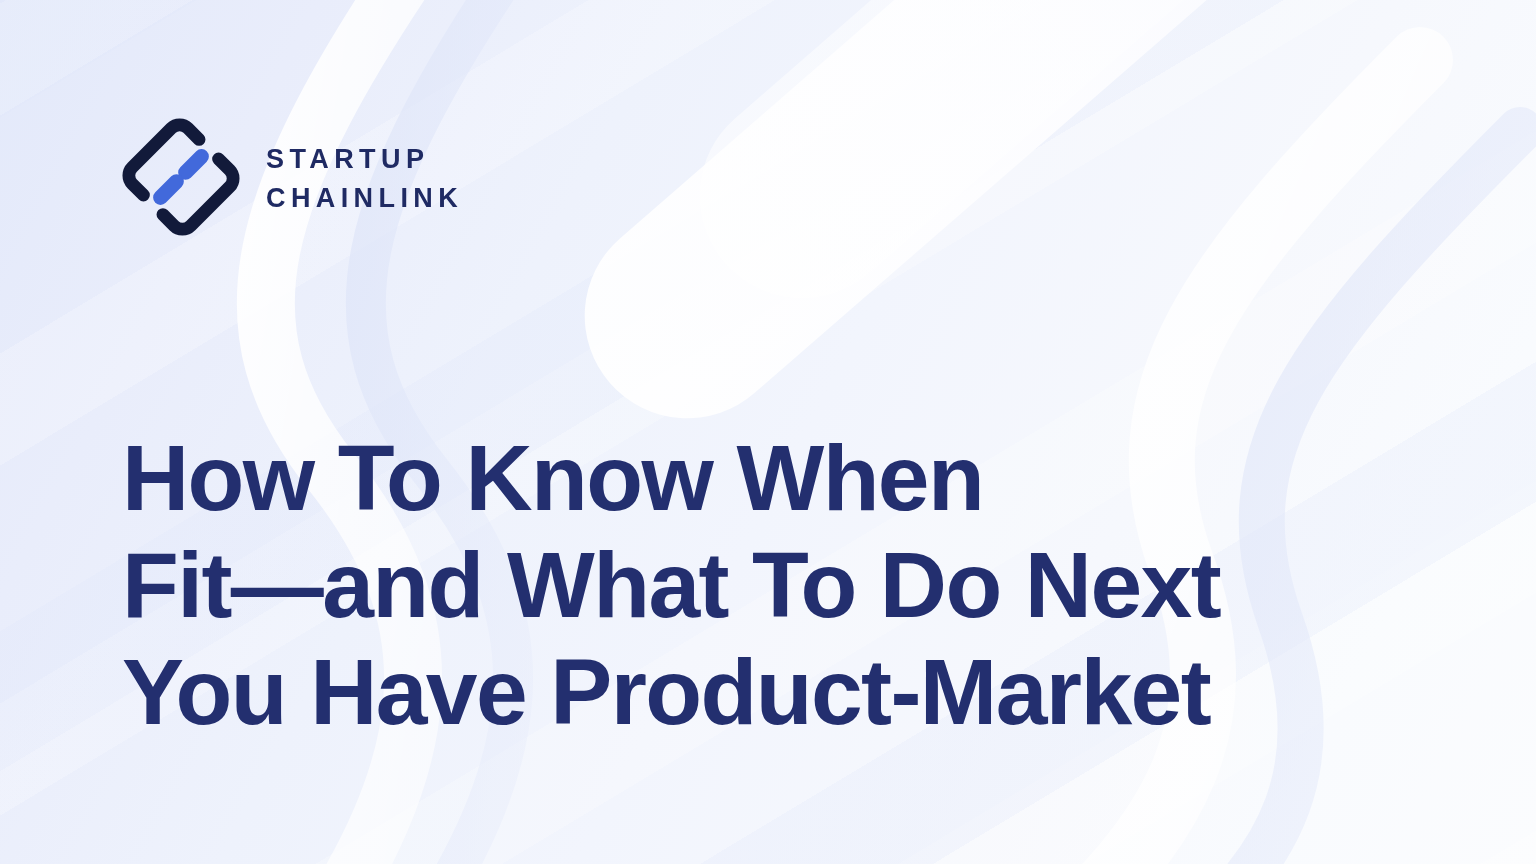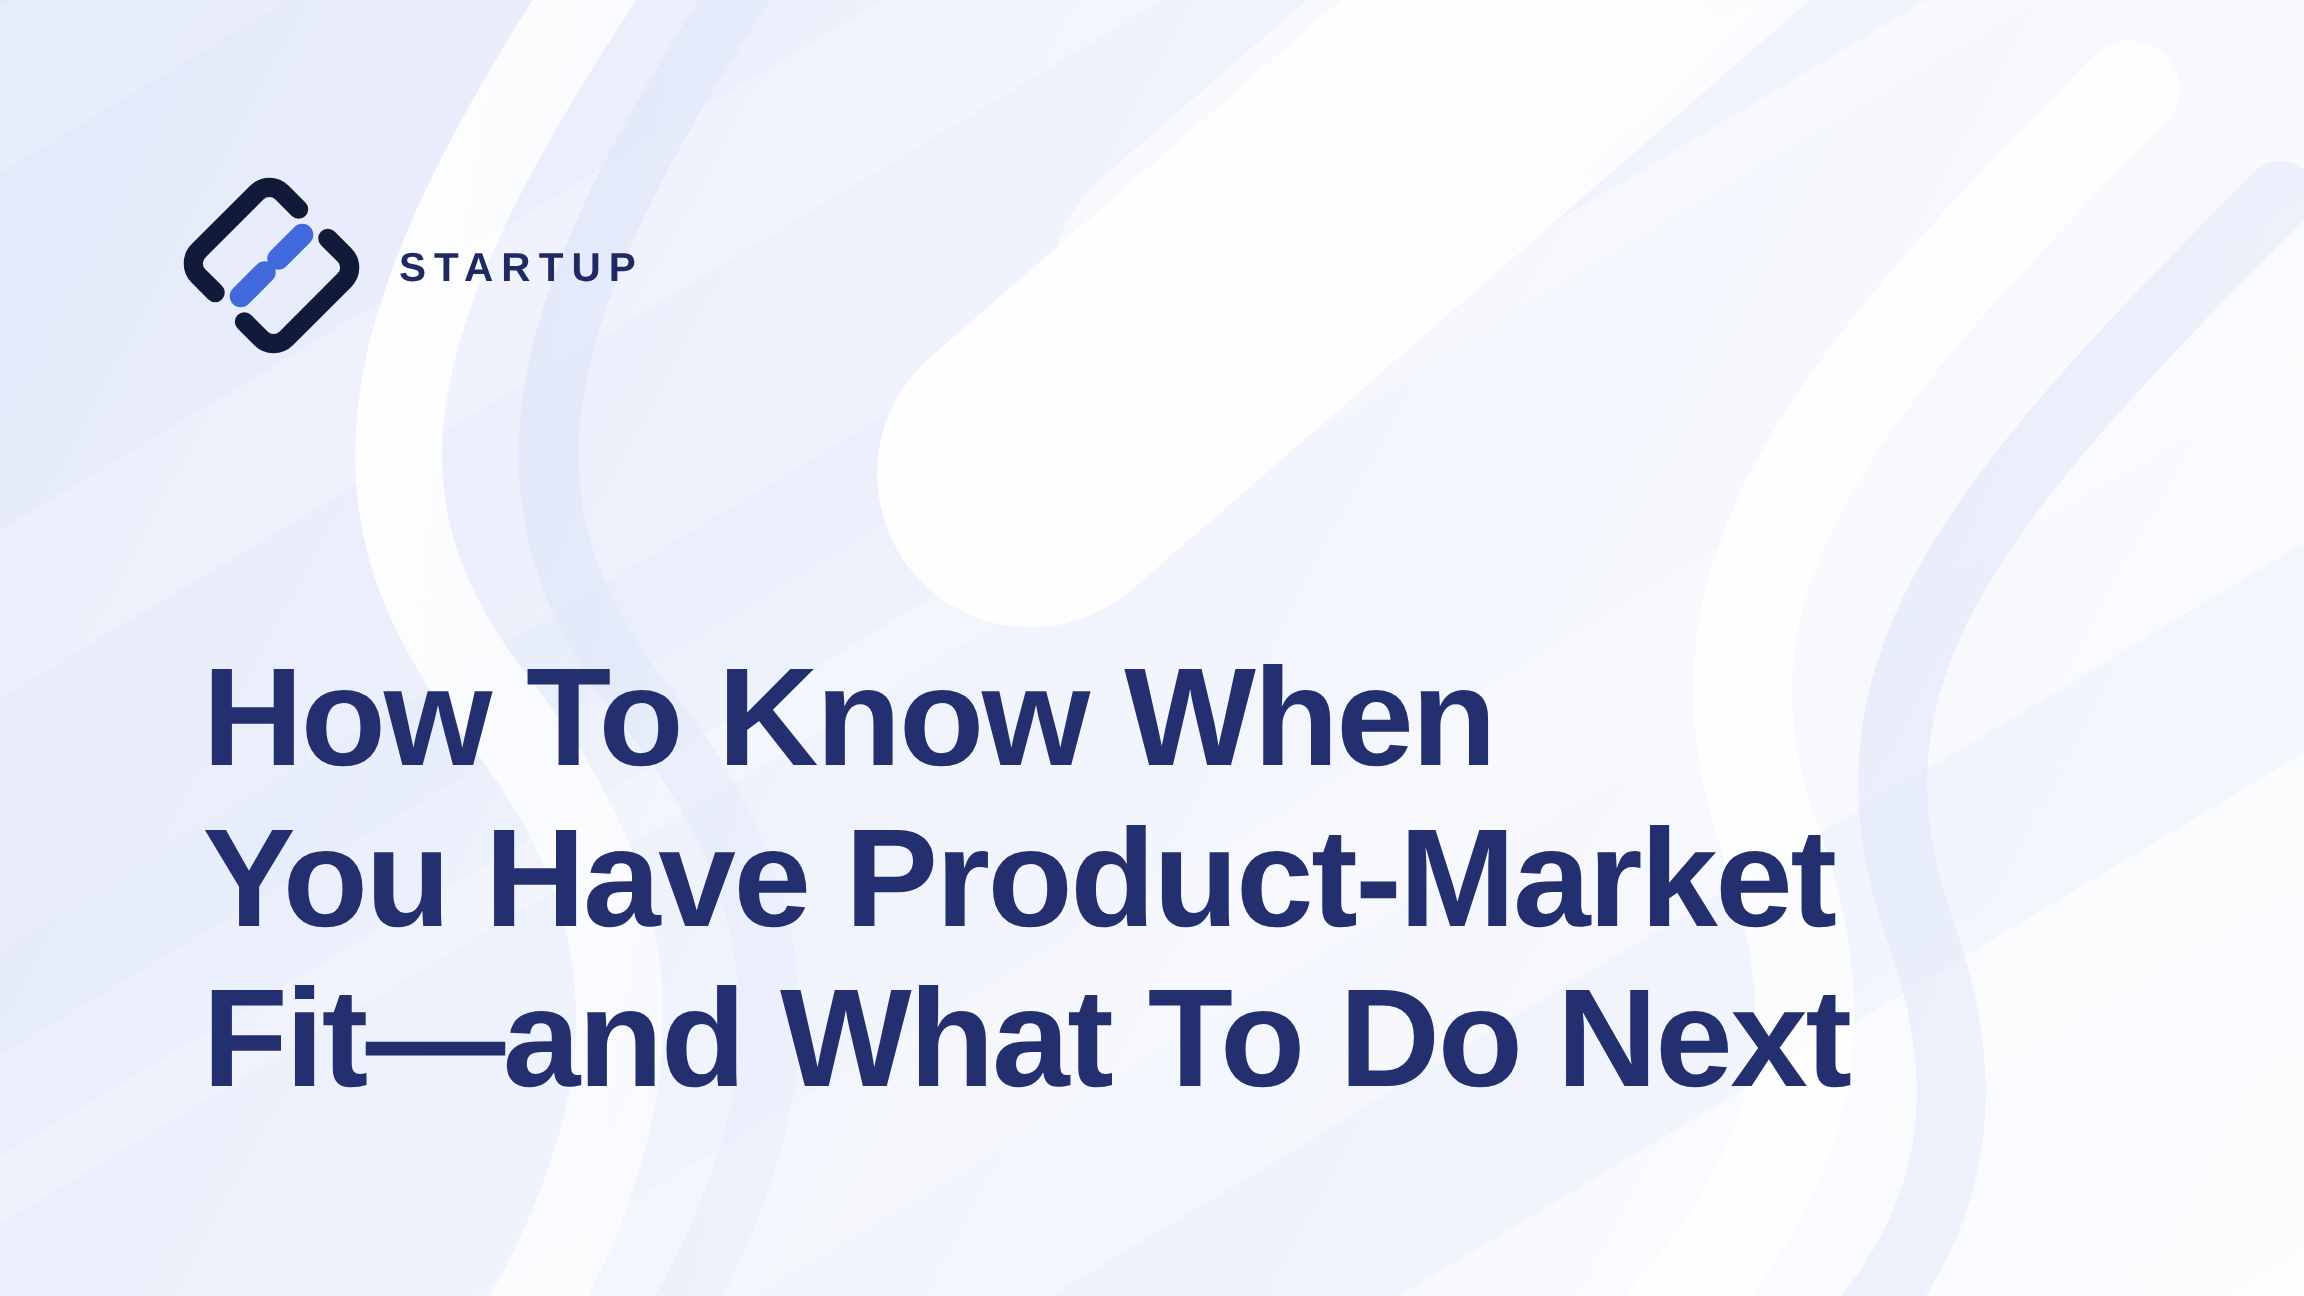--- a/index.html
+++ b/index.html
@@ -119,21 +119,20 @@
     color: #1f2a63;
     white-space: nowrap;
   }
 
   
   .headline {
     position: absolute;
     left: 122px;
     top: 425px;
     width: 1300px;
-    margin-left: 13px;
   }
   .headline-line {
     font-size: 93px;
     font-weight: 700;
     line-height: 107px;
     letter-spacing: -1.6px;
     color: #232f6f;
     white-space: nowrap;
   }
 </style>
@@ -175,22 +174,23 @@
         <path d="M 74 20 L 90 20 A 12 12 0 0 1 102 32 L 102 88 A 12 12 0 0 1 90 100 L 74 100" fill="none" stroke="#121A3A" stroke-width="13" stroke-linecap="round" stroke-linejoin="round"></path>
         <path d="M 46 100 L 30 100 A 12 12 0 0 1 18 88 L 18 32 A 12 12 0 0 1 30 20 L 46 20" fill="none" stroke="#121A3A" stroke-width="13" stroke-linecap="round" stroke-linejoin="round"></path>
 
         <rect x="52.5" y="23" width="15" height="38" rx="7.5" fill="#4269DB"></rect>
         <rect x="52.5" y="59" width="15" height="38" rx="7.5" fill="#4269DB"></rect>
       </g>
     </svg>
 
     <div class="wordmark">
       <div class="wordmark-line">STARTUP</div>
+      <div class="wordmark-line">CHAINLINK</div>
     </div>
   </div>
 
   <div class="headline">
     <div class="headline-line">How To Know When</div>
+    <div class="headline-line">Fit—and What To Do Next</div>
     <div class="headline-line">You Have Product-Market</div>
-    <div class="headline-line">Fit—and What To Do Next</div>
   </div>
 
 </div>
 
 </body></html>

